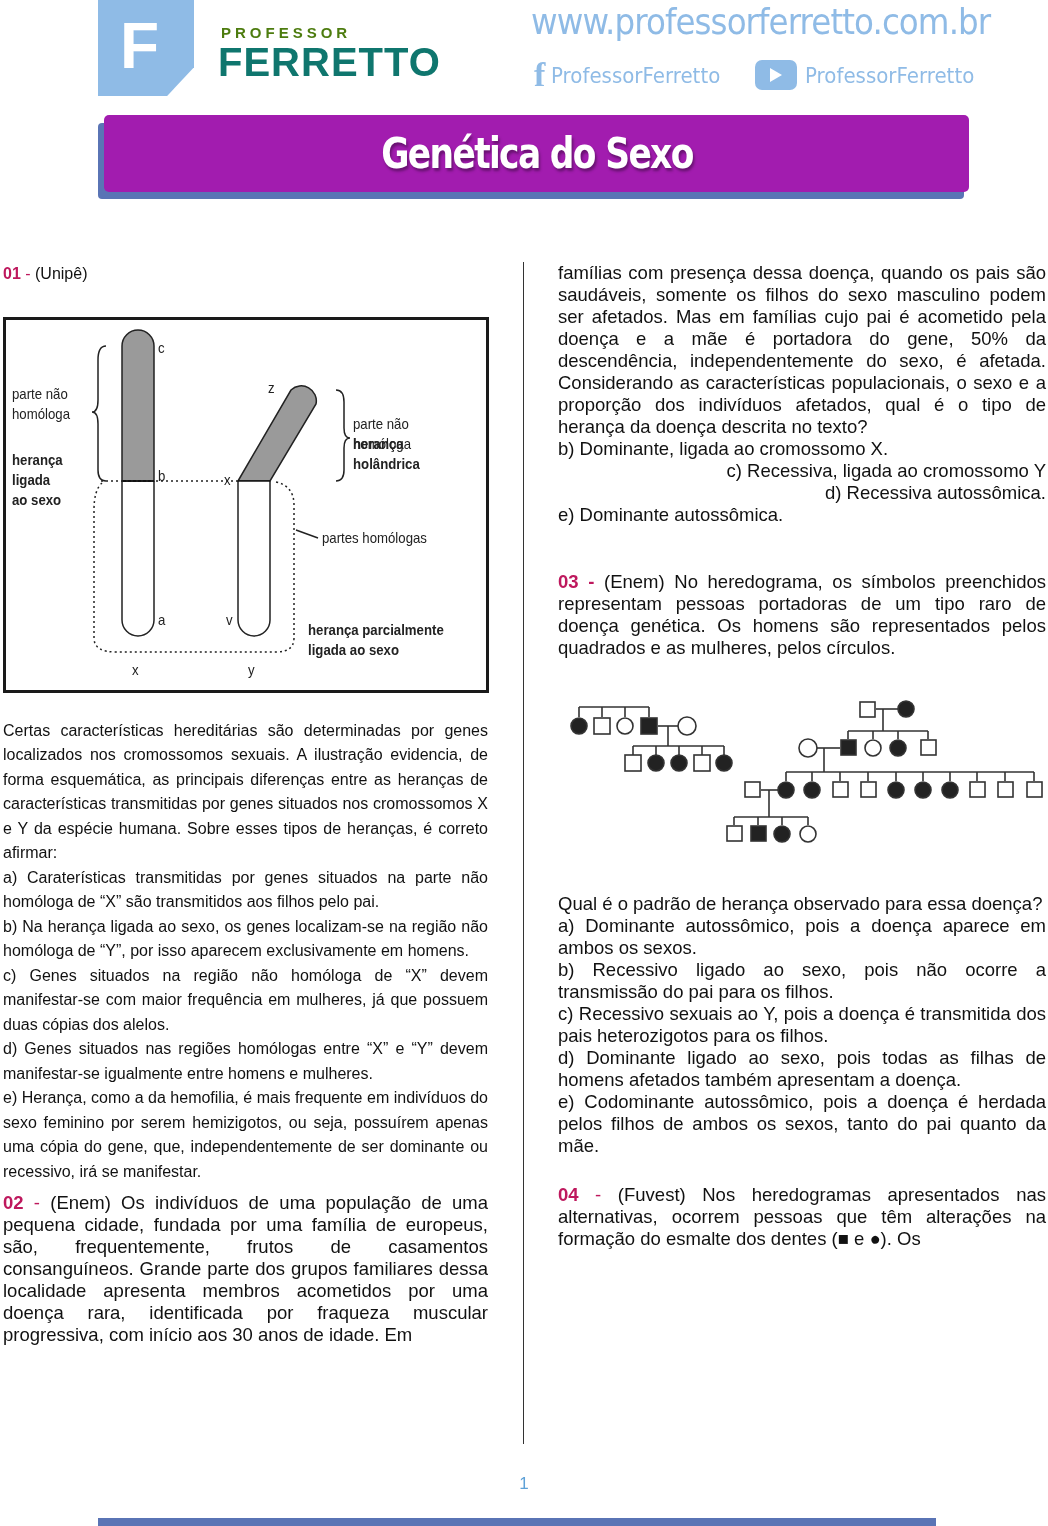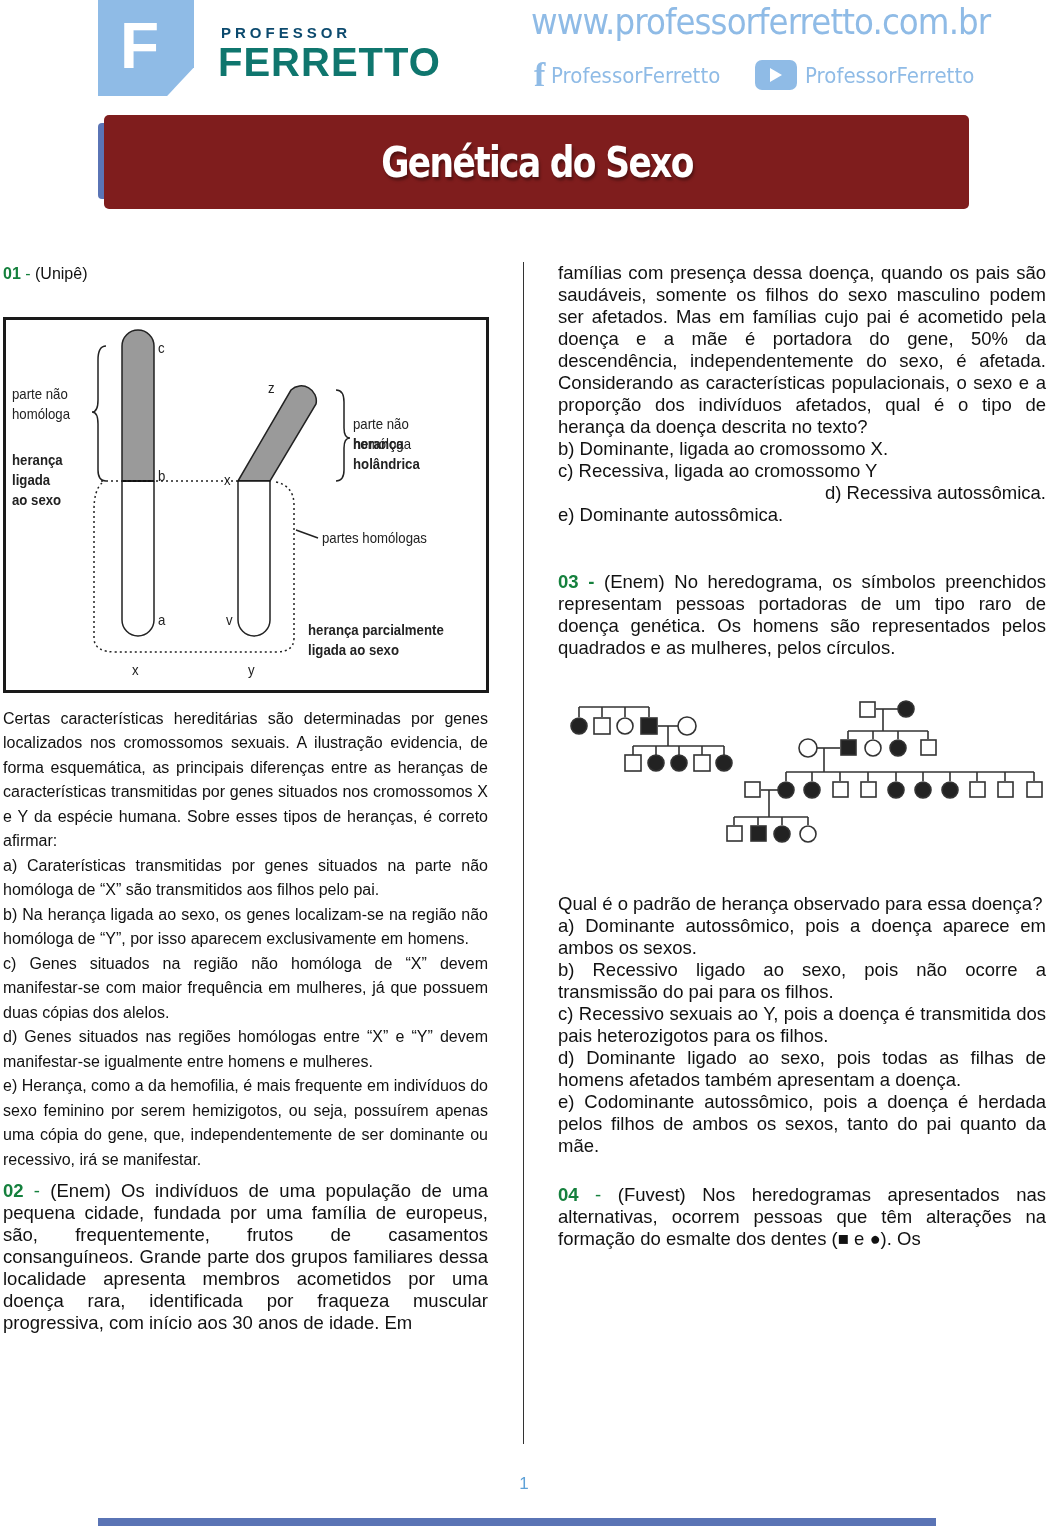--- a/index.html
+++ b/index.html
@@ -3,40 +3,40 @@
 <meta charset="utf-8">
 <style>
   * { box-sizing: border-box; margin: 0; padding: 0; }
   html, body { width: 1048px; height: 1526px; background: #fff; overflow: hidden; }
   body { position: relative; font-family: "Liberation Sans", "DejaVu Sans", sans-serif; color: #111; }
 
   
   .logo-block { position: absolute; left: 98px; top: 0; width: 96px; height: 96px; background: #8fbbe6;
     clip-path: polygon(0 0, 100% 0, 100% 70%, 72% 100%, 0 100%); }
   .logo-f { position: absolute; left: 22px; top: 14px; color: #fff; font: bold 64px "Liberation Sans", sans-serif; line-height: 1; }
-  .brand-small { position: absolute; left: 221px; top: 24px; color: #0c4a6e; font: bold 15px "Liberation Sans", sans-serif; letter-spacing: 4px; }
+  .brand-small { position: absolute; left: 221px; top: 24px; color: #4d7c0f; font: bold 15px "Liberation Sans", sans-serif; letter-spacing: 4px; }
   .brand-big { position: absolute; left: 218px; top: 40px; color: #0f766e; font: bold 40px "Liberation Sans", sans-serif; letter-spacing: 1px; }
   .site-url { position: absolute; left: 531px; top: 2px; color: #8fbbe6; font: 35px "DejaVu Sans", sans-serif; letter-spacing: -1px; transform: scaleX(0.93); transform-origin: left; }
   .social-row { position: absolute; left: 534px; top: 58px; display: flex; align-items: center; color: #8fbbe6; font: 22px "DejaVu Sans", sans-serif; }
   .fb-icon { font: bold 34px "Liberation Serif", serif; color: #8fbbe6; margin-right: 6px; line-height: 1; }
   .yt-icon { width: 42px; height: 30px; border-radius: 7px; background: #8fbbe6; display: inline-flex; align-items: center; justify-content: center; margin: 0 8px 0 16px; }
   .yt-icon span { width: 0; height: 0; border-left: 12px solid #fff; border-top: 7px solid transparent; border-bottom: 7px solid transparent; }
   .social-label { transform: scaleX(0.9); transform-origin: left; display: inline-block; }
 
   .title-shadow { position: absolute; left: 98px; top: 123px; width: 866px; height: 76px; background: #5a74b5; border-radius: 4px; }
-  .title-bar { position: absolute; left: 104px; top: 115px; width: 865px; height: 94px; background: #7f1d1d; border-radius: 5px; display: flex; align-items: center; justify-content: center; }
+  .title-bar { position: absolute; left: 104px; top: 115px; width: 865px; height: 77px; background: #a21caf; border-radius: 5px; display: flex; align-items: center; justify-content: center; }
   .title-text { color: #fff; font: bold 42px "DejaVu Sans", sans-serif; letter-spacing: -2px; transform: scaleX(0.82); text-shadow: 2px 3px 3px rgba(0,0,0,0.35); }
 
   
   .col { position: absolute; font-family: "Liberation Sans", sans-serif; }
   .col-left { left: 3px; top: 262px; width: 485px; }
   .col-right { left: 558px; top: 262px; width: 488px; }
   .divider { position: absolute; left: 523px; top: 262px; width: 1px; height: 1182px; background: #333; }
 
-  .qnum { color: #15803d; font-weight: bold; }
+  .qnum { color: #be185d; font-weight: bold; }
   .small { font-size: 16px; line-height: 24.5px; text-align: justify; }
   .big { font-size: 18.5px; line-height: 22px; text-align: justify; }
   p { margin: 0; }
 
   .fig1 { position: relative; width: 486px; height: 376px; border: 3px solid #1a1a1a; margin-top: 30px; background: #fff; }
   .fig1 svg { position: absolute; left: 0; top: 0; }
   .fig-lbl { position: absolute; font: 15px "Liberation Sans", sans-serif; color: #222; line-height: 20px; transform: scaleX(0.88); transform-origin: left; }
 
   .pedigree { position: relative; width: 488px; height: 170px; margin: 30px 0 34px 0; }
 
@@ -107,39 +107,39 @@
     <span class="fig-lbl" style="left:6px;top:130px;font-weight:bold">herança</span>
     <span class="fig-lbl" style="left:6px;top:150px;font-weight:bold">ligada</span>
     <span class="fig-lbl" style="left:6px;top:170px;font-weight:bold">ao sexo</span>
     <span class="fig-lbl" style="left:347px;top:94px">parte não homóloga</span>
     <span class="fig-lbl" style="left:347px;top:114px;font-weight:bold">herança holândrica</span>
     <span class="fig-lbl" style="left:316px;top:208px">partes homólogas</span>
     <span class="fig-lbl" style="left:302px;top:300px;font-weight:bold">herança parcialmente</span>
     <span class="fig-lbl" style="left:302px;top:320px;font-weight:bold">ligada ao sexo</span>
   </div>
 
-  <div class="small" style="margin-top:14px">
+  <div class="small" style="margin-top:26px">
     <p>Certas características hereditárias são determinadas por genes localizados nos cromossomos sexuais. A ilustração evidencia, de forma esquemática, as principais diferenças entre as heranças de características transmitidas por genes situados nos cromossomos X e Y da espécie humana. Sobre esses tipos de heranças, é correto afirmar:</p>
     <p>a) Caraterísticas transmitidas por genes situados na parte não homóloga de “X” são transmitidos aos filhos pelo pai.</p>
     <p>b) Na herança ligada ao sexo, os genes localizam-se na região não homóloga de “Y”, por isso aparecem exclusivamente em homens.</p>
     <p>c) Genes situados na região não homóloga de “X” devem manifestar-se com maior frequência em mulheres, já que possuem duas cópias dos alelos.</p>
     <p>d) Genes situados nas regiões homólogas entre “X” e “Y” devem manifestar-se igualmente entre homens e mulheres.</p>
     <p>e) Herança, como a da hemofilia, é mais frequente em indivíduos do sexo feminino por serem hemizigotos, ou seja, possuírem apenas uma cópia do gene, que, independentemente de ser dominante ou recessivo, irá se manifestar.</p>
   </div>
 
   <div class="big" style="margin-top:8px">
     <p><span class="qnum">02</span><span class="qnum" style="font-weight:normal"> - </span><span>(Enem) Os indivíduos de uma população de uma pequena cidade, fundada por uma família de europeus, são, frequentemente, frutos de casamentos consanguíneos. Grande parte dos grupos familiares dessa localidade apresenta membros acometidos por uma doença rara, identificada por fraqueza muscular progressiva, com início aos 30 anos de idade. Em</span></p>
   </div>
 </div>
 
 <div class="col col-right">
   <div class="big">
     <p>famílias com presença dessa doença, quando os pais são saudáveis, somente os filhos do sexo masculino podem ser afetados. Mas em famílias cujo pai é acometido pela doença e a mãe é portadora do gene, 50% da descendência, independentemente do sexo, é afetada. Considerando as características populacionais, o sexo e a proporção dos indivíduos afetados, qual é o tipo de herança da doença descrita no texto?</p>
     <p style="text-align:left">b) Dominante, ligada ao cromossomo X.</p>
-    <p style="text-align:left">c) Recessiva, ligada ao cromossomo Y</p>
+    <p style="text-align:right">c) Recessiva, ligada ao cromossomo Y</p>
     <p style="text-align:right">d) Recessiva autossômica.</p>
     <p style="text-align:left">e) Dominante autossômica.</p>
   </div>
 
   <div class="big" style="margin-top:45px">
     <p><span class="qnum">03</span><span class="qnum"> - </span><span>(Enem) No heredograma, os símbolos preenchidos representam pessoas portadoras de um tipo raro de doença genética. Os homens são representados pelos quadrados e as mulheres, pelos círculos.</span></p>
   </div>
 
   <div class="pedigree">
     <svg width="490" height="170" viewBox="0 0 490 170">

